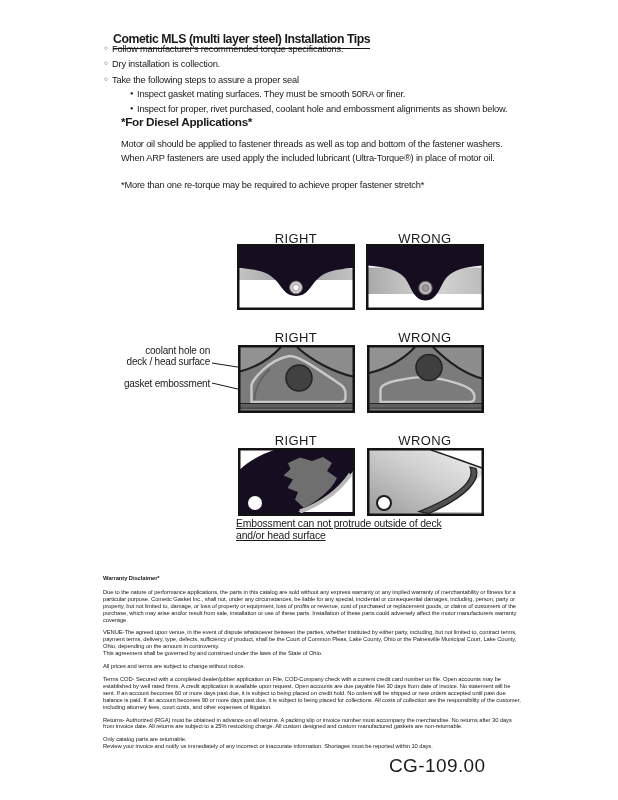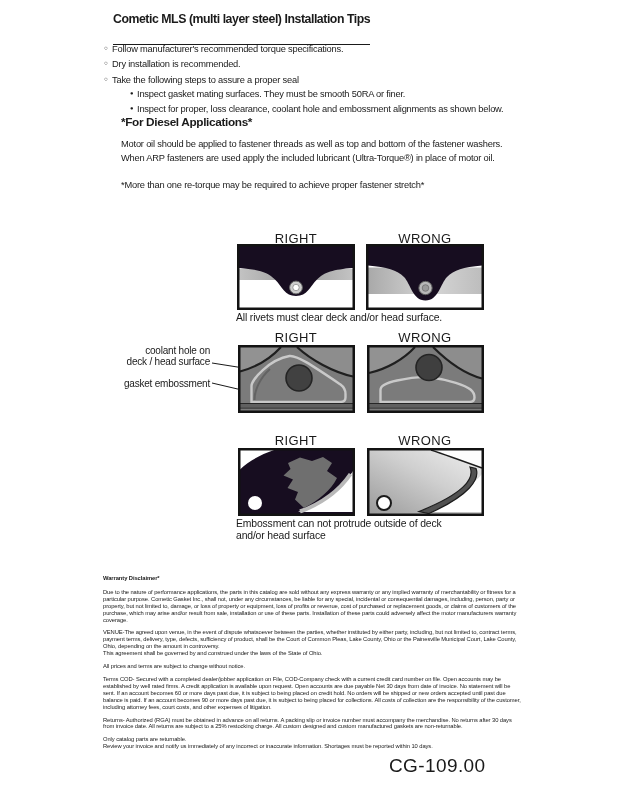--- a/index.html
+++ b/index.html
@@ -6,23 +6,23 @@
     --ink:#1a1a1a;
     --fig-dark:#170d20;
     --paper:#ffffff;
   }
   html,body{margin:0;padding:0;background:#fff;}
   .page{
     position:relative;width:618px;height:800px;background:var(--paper);
     font-family:"Liberation Sans",sans-serif;color:var(--ink);overflow:hidden;
   }
   .title{
-    position:absolute;top:12px;left:113px;
+    position:absolute;top:32px;left:113px;
     font-size:12.3px;font-weight:bold;letter-spacing:-0.45px;
-    border-bottom:1.8px solid var(--ink);padding-bottom:18px;white-space:nowrap;
+    border-bottom:1.8px solid var(--ink);padding-bottom:2px;white-space:nowrap;
   }
   .bullets{position:absolute;top:41px;left:104px;width:450px;font-size:9.3px;line-height:13.9px;letter-spacing:-0.2px;}
   .bullet{white-space:nowrap;}
   .bullet .mark{display:inline-block;font-size:6.3px;vertical-align:1.5px;width:8px;}
   .bullet.lvl2{margin-left:26px;}
   .bullet.lvl2 .mark{font-size:5.8px;width:7px;}
   .diesel{position:absolute;top:116px;left:113px;width:420px;font-size:9.3px;line-height:13.9px;letter-spacing:-0.2px;}
   .diesel h2{font-size:11.8px;font-weight:bold;letter-spacing:-0.35px;margin:0 0 8px 8px;}
   .diesel p{margin:0 0 13px 8px;white-space:pre-line;}
   .fig{position:absolute;left:0;width:618px;}
@@ -32,43 +32,43 @@
   .rw{position:absolute;top:0;width:118px;text-align:center;font-size:13px;letter-spacing:0.4px;}
   .rw.right{left:237px;}
   .rw.wrong{left:366px;}
   .box{position:absolute;display:block;}
   .caption{position:absolute;left:236px;font-size:10.4px;line-height:12px;letter-spacing:-0.15px;white-space:pre-line;}
   #fig1 .box{top:13px;}
   #fig1 .caption{top:81px;}
   #fig2 .box{top:15px;}
   #fig2 .caption{top:84px;}
   #fig3 .box{top:15px;}
-  #fig3 .caption{top:85px;}
+  #fig3 .caption{top:85px;text-decoration:underline;}
   .ann{position:absolute;right:408px;text-align:right;font-size:10px;line-height:11px;letter-spacing:-0.2px;white-space:pre-line;}
   .ann.a1{top:15px;}
   .ann.a2{top:48px;}
   .leaders{position:absolute;left:0;top:0;pointer-events:none;}
   .disclaimer{position:absolute;top:575px;left:103px;width:420px;font-size:5.8px;line-height:6.9px;letter-spacing:-0.08px;}
   .disclaimer h3{font-size:5.8px;font-weight:bold;margin:0 0 7px 0;}
   .disclaimer p{margin:0 0 6px 0;white-space:pre-line;}
   .pagenum{position:absolute;top:755px;left:389px;font-size:19px;letter-spacing:0.4px;}
 </style>
 </head>
 <body>
 
 <div class="page">
 
   <div class="title">Cometic MLS (multi layer steel) Installation Tips</div>
 
   <div class="bullets">
     <div class="bullet lvl1"><span class="mark">○</span><span>Follow manufacturer's recommended torque specifications.</span></div>
-    <div class="bullet lvl1"><span class="mark">○</span><span>Dry installation is recommended.</span></div>
+    <div class="bullet lvl1"><span class="mark">○</span><span>Dry installation is collection.</span></div>
     <div class="bullet lvl1"><span class="mark">○</span><span>Take the following steps to assure a proper seal</span></div>
     <div class="bullet lvl2"><span class="mark">●</span><span>Inspect gasket mating surfaces.  They must be smooth 50RA or finer.</span></div>
-    <div class="bullet lvl2"><span class="mark">●</span><span>Inspect for proper, loss clearance, coolant hole and embossment alignments as shown below.</span></div>
+    <div class="bullet lvl2"><span class="mark">●</span><span>Inspect for proper, rivet purchased, coolant hole and embossment alignments as shown below.</span></div>
   </div>
 
   <div class="diesel">
     <h2>*For Diesel Applications*</h2>
     <p>Motor oil should be applied to fastener threads as well as top and bottom of the fastener washers.
 When ARP fasteners are used apply the included lubricant (Ultra-Torque®) in place of motor oil.</p>
     <p>*More than one re-torque may be required to achieve proper fastener stretch*</p>
   </div>
 
   <div class="fig" id="fig1">
@@ -102,21 +102,20 @@
       </defs>
       <rect x="1.5" y="1.5" width="115" height="63" fill="#fff"></rect>
       <rect x="2" y="23.5" width="114" height="26.5" fill="url(#gb1w)"></rect>
       <rect x="2" y="50" width="114" height="14.5" fill="#fff"></rect>
       <path d="M2,2 H116 V21.5 C97,23 88,26 81,33 C74.5,39.5 72.5,56.5 59.5,56.5 C46.5,56.5 44.5,39.5 38,33 C31,26 21,23 2,21.5 Z" style="fill:var(--fig-dark)"></path>
       <circle cx="59.5" cy="44" r="6.7" fill="#b8b8b8" stroke="#5a5a5a" stroke-width="1"></circle>
       <circle cx="59.5" cy="44" r="3.3" fill="#9a9a9a" stroke="#6e6e6e" stroke-width="0.8"></circle>
       <rect x="1.25" y="1.25" width="115.5" height="63.5" fill="none" stroke="#131313" stroke-width="2.5"></rect>
     </svg>
 
-    <div class="caption">All rivets must clear deck and/or head surface.</div>
   </div>
 
   <div class="fig" id="fig2">
     <div class="rw right">RIGHT</div>
     <div class="rw wrong">WRONG</div>
 
     <div class="ann a1">coolant hole on
 deck / head surface</div>
     <div class="ann a2">gasket embossment</div>
 

